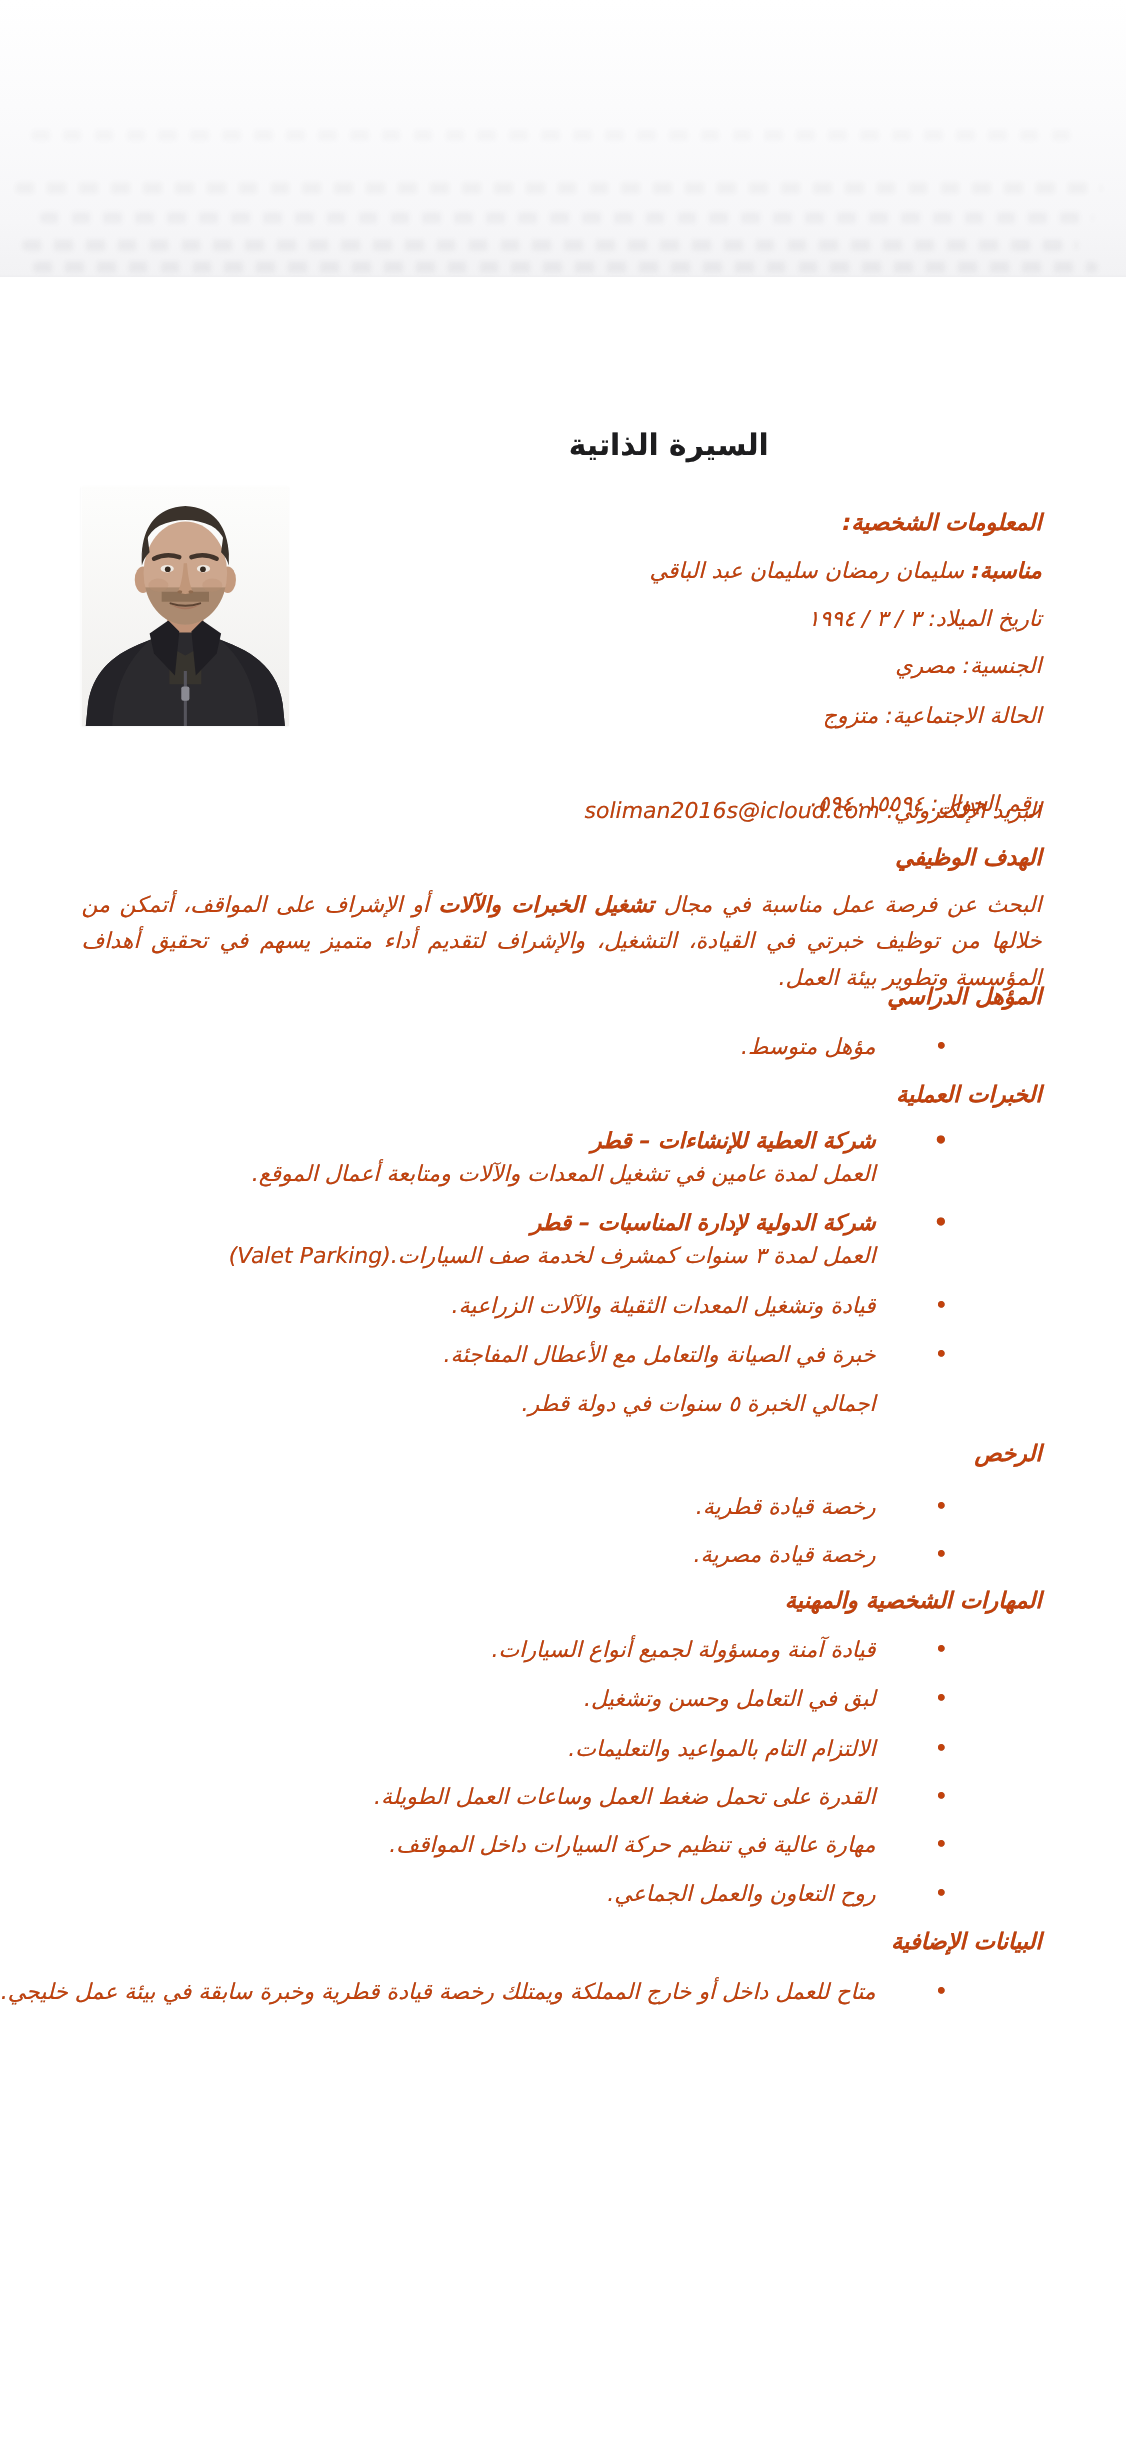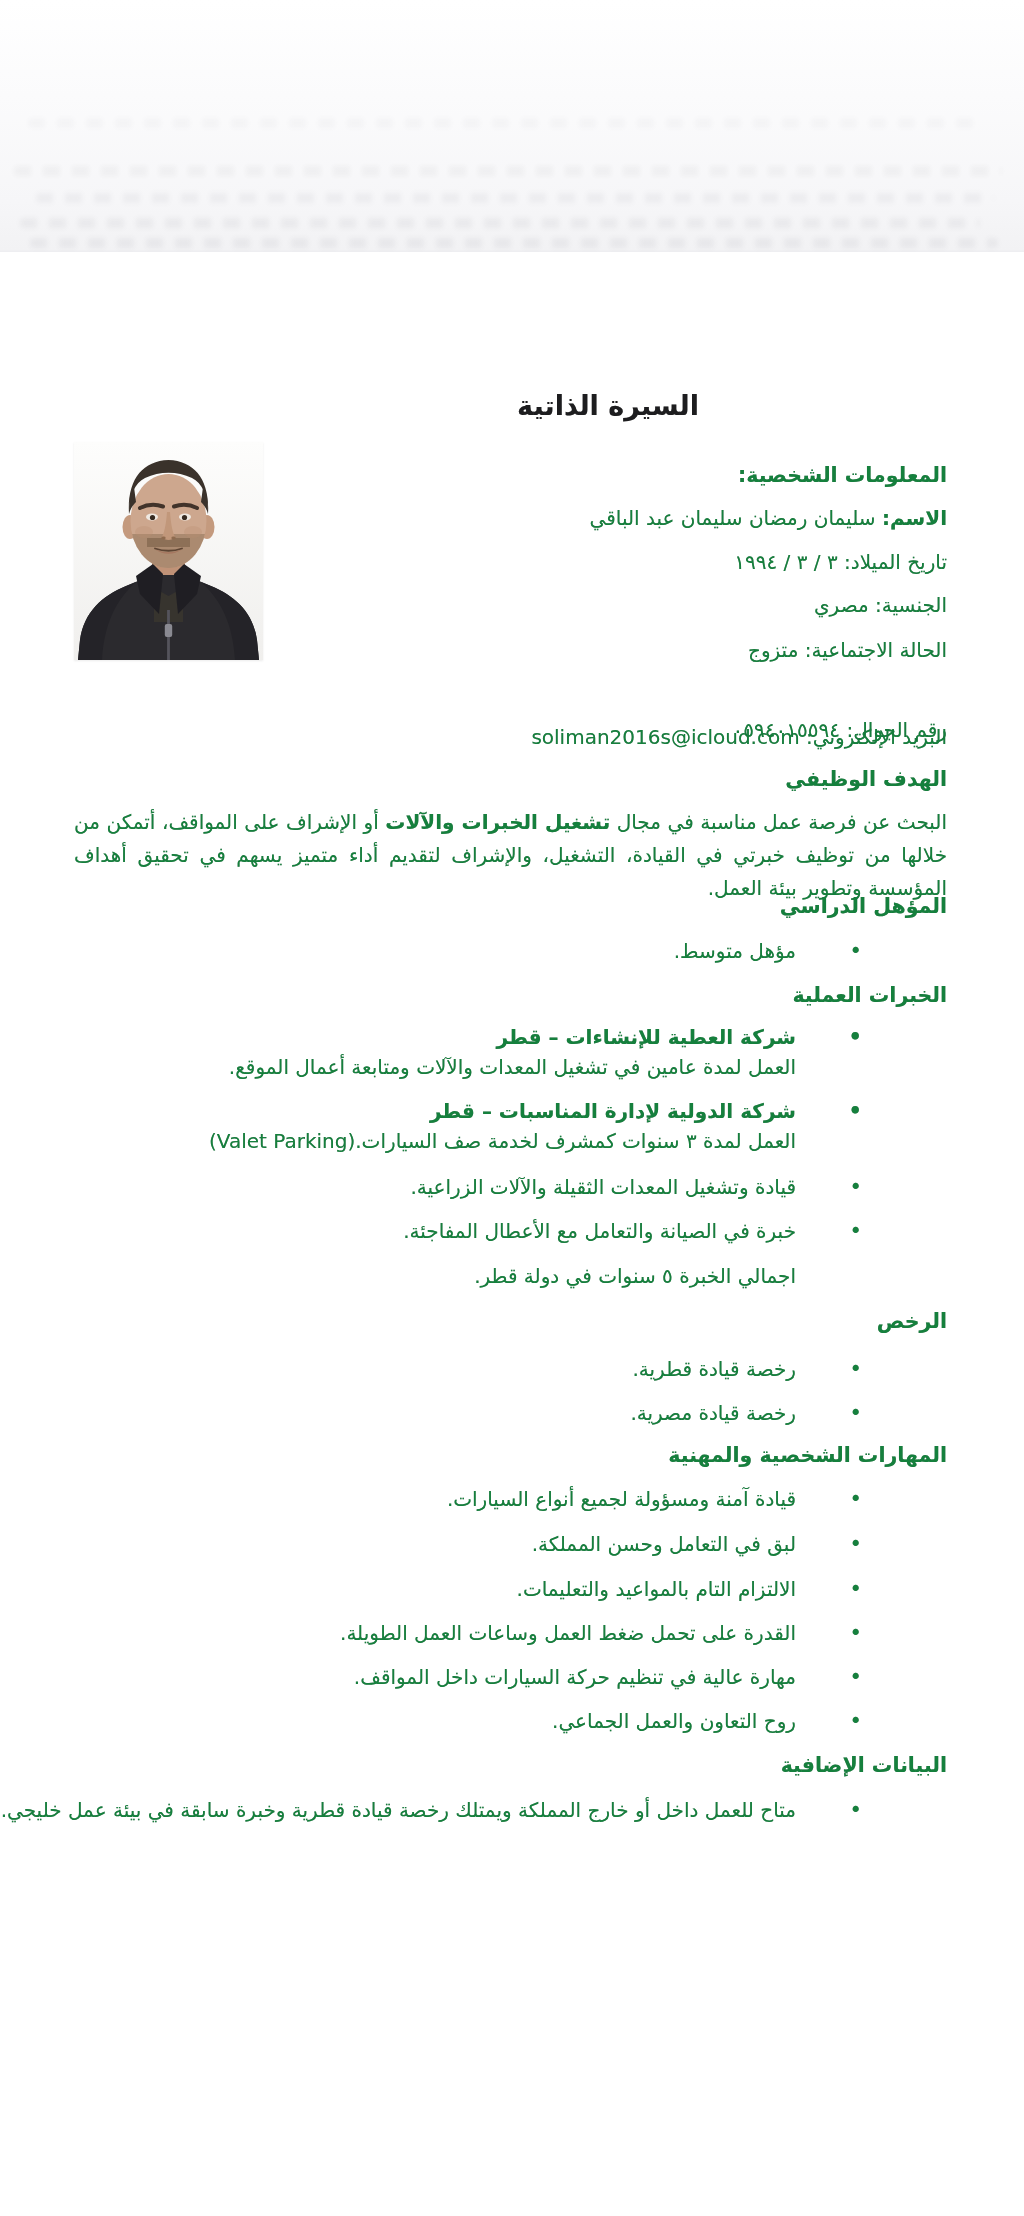--- a/index.html
+++ b/index.html
@@ -40,22 +40,23 @@
     background: #ffffff;
   }
   
   .l {
     position: absolute;
     direction: rtl;
     right: 77px;
     font-size: 20px;
     line-height: 27px;
     white-space: nowrap;
-    color: #15803d;
+    color: #c2410c;
     text-shadow: 0 0 0.5px rgba(29,29,31,0.4);
+    font-style: italic;
   }
   .h { font-weight: bold; font-size: 20.5px; }
   .title-line {
     position: absolute;
     top: 389px; left: 266px; width: 684px;
     direction: rtl;
     text-align: center;
     font-weight: bold;
     font-size: 27px;
     line-height: 34px;
@@ -164,21 +165,21 @@
       <path d="M81,106.5 Q94.5,111 108,106.5" stroke="#5d4433" stroke-width="1.8" fill="none" stroke-linecap="round"></path>
       <path d="M81,107.5 Q94.5,113 108,107.5 Q94.5,116 81,107.5 Z" fill="#a4705a" opacity="0.75"></path>
 
       <path d="M55,72 C53,38 68,19 94.5,18 C121,19 136,38 134,72 C134,54 129,42 118,36 C103,29 86,29 71,36 C60,42 55,54 55,72 Z" fill="#3a322b"></path>
       <path d="M55,72 C55,58 56,50 60,45 L62,60 C58,64 56,68 55,72 Z" fill="#3a322b"></path>
       <path d="M134,72 C134,58 133,50 129,45 L127,60 C131,64 133,68 134,72 Z" fill="#3a322b"></path>
     </svg>
   </div>
 
   <div class="l h" style="top:462px;">المعلومات الشخصية:</div>
-  <div class="l" style="top:505px;"><span class="b">الاسم:</span><span> سليمان رمضان سليمان عبد الباقي</span></div>
+  <div class="l" style="top:505px;"><span class="b">مناسبة:</span><span> سليمان رمضان سليمان عبد الباقي</span></div>
   <div class="l" style="top:549px;">تاريخ الميلاد: ٣ / ٣ / ١٩٩٤</div>
   <div class="l" style="top:592px;">الجنسية: مصري</div>
   <div class="l" style="top:637px;margin-left:20px;">الحالة الاجتماعية: متزوج</div>
   <div class="l" style="top:682px;margin-top:35px;">رقم الجوال: ٠٥٩٤٠١٥٥٩٤</div>
   <div class="l" style="top:724px;"><span>البريد الإلكتروني: </span><span class="ltr">soliman2016s@icloud.com</span></div>
 
   <div class="l h" style="top:766px;">الهدف الوظيفي</div>
   <div class="l para" style="top:806px;"><span>البحث عن فرصة عمل مناسبة في مجال </span><span class="b">تشغيل الخبرات والآلات</span><span> أو الإشراف على المواقف، أتمكن من خلالها من توظيف خبرتي في القيادة، التشغيل، والإشراف لتقديم أداء متميز يسهم في تحقيق أهداف المؤسسة وتطوير بيئة العمل.</span></div>
 
   <div class="l h" style="top:893px;">المؤهل الدراسي</div>
@@ -192,21 +193,21 @@
   <div class="l bl" style="top:1174px;">قيادة وتشغيل المعدات الثقيلة والآلات الزراعية.</div>
   <div class="l bl" style="top:1218px;">خبرة في الصيانة والتعامل مع الأعطال المفاجئة.</div>
   <div class="l sub" style="top:1263px;">اجمالي الخبرة ٥ سنوات في دولة قطر.</div>
 
   <div class="l h" style="top:1308px;">الرخص</div>
   <div class="l bl" style="top:1356px;">رخصة قيادة قطرية.</div>
   <div class="l bl" style="top:1400px;">رخصة قيادة مصرية.</div>
 
   <div class="l h" style="top:1442px;">المهارات الشخصية والمهنية</div>
   <div class="l bl" style="top:1486px;">قيادة آمنة ومسؤولة لجميع أنواع السيارات.</div>
-  <div class="l bl" style="top:1531px;">لبق في التعامل وحسن المملكة.</div>
+  <div class="l bl" style="top:1531px;">لبق في التعامل وحسن وتشغيل.</div>
   <div class="l bl" style="top:1576px;">الالتزام التام بالمواعيد والتعليمات.</div>
   <div class="l bl" style="top:1620px;">القدرة على تحمل ضغط العمل وساعات العمل الطويلة.</div>
   <div class="l bl" style="top:1664px;">مهارة عالية في تنظيم حركة السيارات داخل المواقف.</div>
   <div class="l bl" style="top:1708px;">روح التعاون والعمل الجماعي.</div>
 
   <div class="l h" style="top:1752px;">البيانات الإضافية</div>
   <div class="l bl" style="top:1797px;">متاح للعمل داخل أو خارج المملكة ويمتلك رخصة قيادة قطرية وخبرة سابقة في بيئة عمل خليجي.</div>
 
 </div>
 

